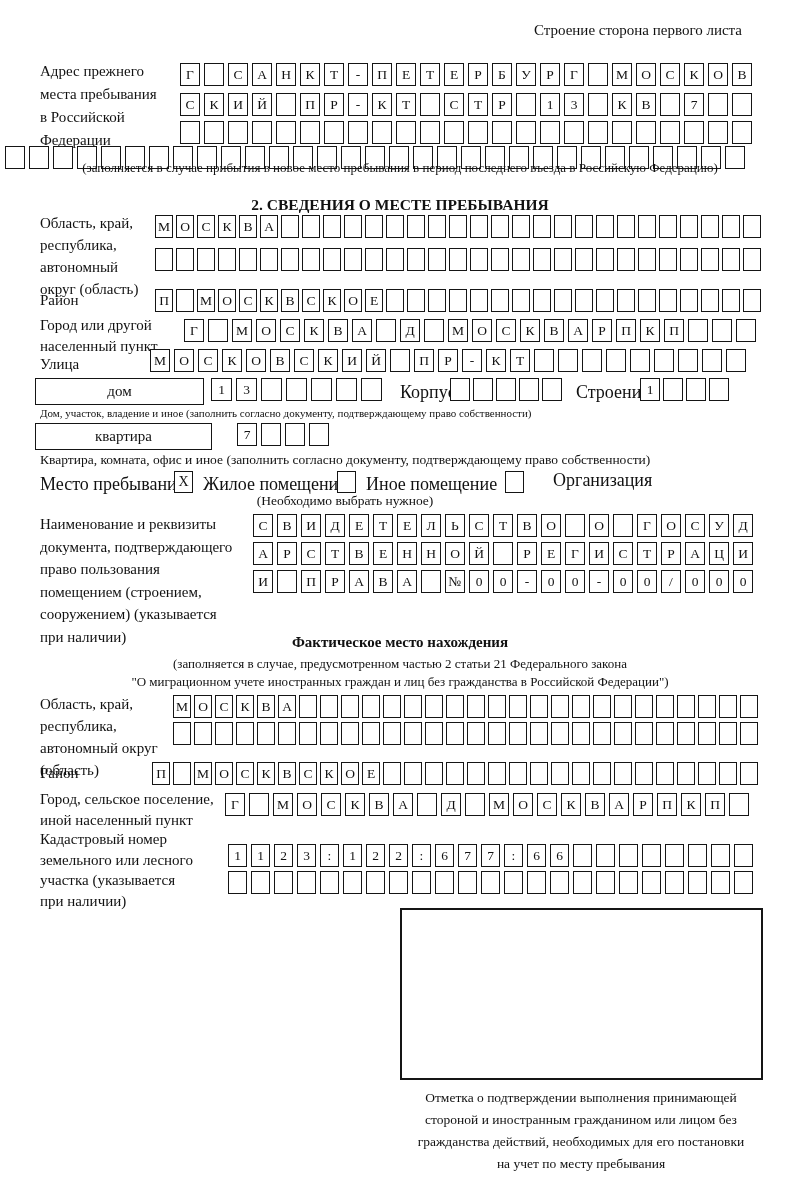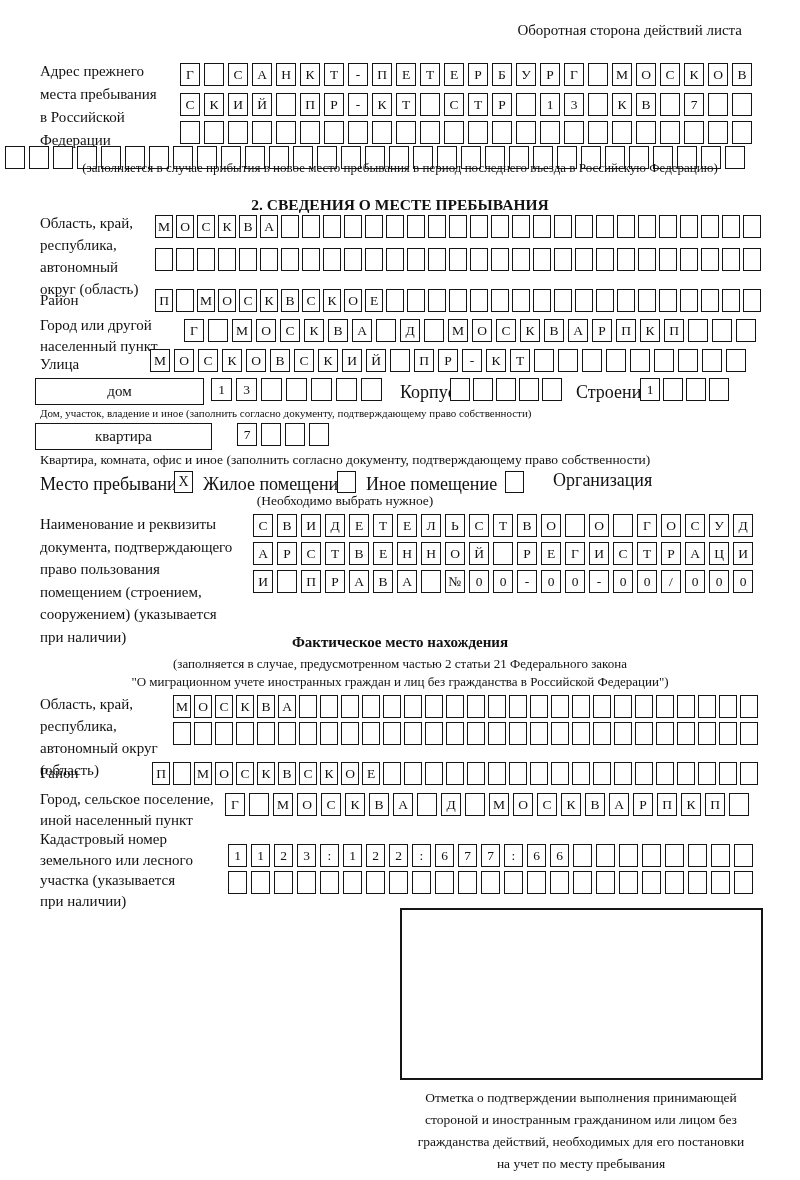--- a/index.html
+++ b/index.html
@@ -35,21 +35,21 @@
     display:flex;align-items:center;justify-content:center;font-size:14px;
   }
   .opt-lbl{font-size:18px;}
   .stamp-box{border:2px solid #151515;box-sizing:border-box;background:#fff;}
 </style>
 </head>
 <body>
 
 <div class="page">
 
-  <div class="abs" style="top:22px;right:58px;font-size:15px;">Оборотная сторона действий листа</div>
+  <div class="abs" style="top:22px;right:58px;font-size:15px;">Строение сторона первого листа</div>
 
   <div class="abs lbl" style="left:40px;top:60px;width:140px;">Адрес прежнего
 места пребывания
 в Российской
 Федерации</div>
   <div class="abs cells" style="left:180px;top:63px;">
       <span class="cell">Г</span>
       <span class="cell"></span>
       <span class="cell">С</span>
       <span class="cell">А</span>

